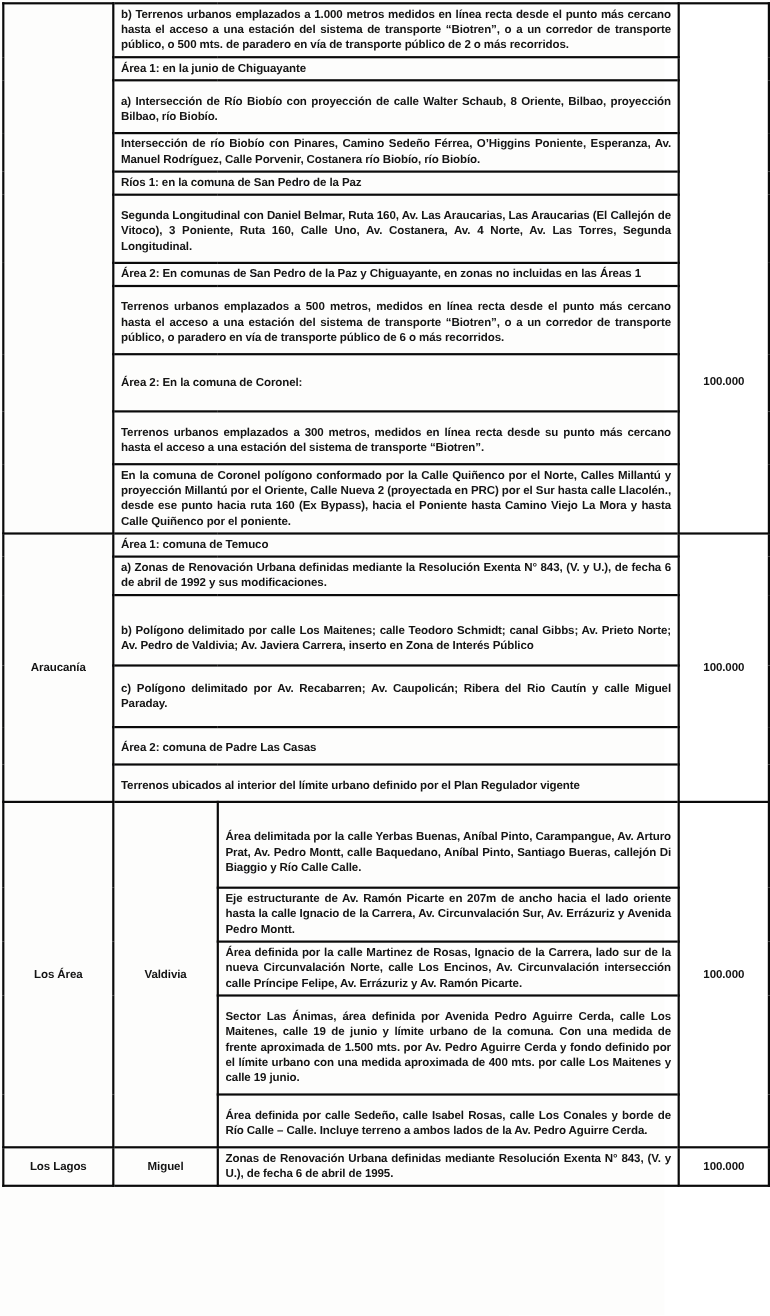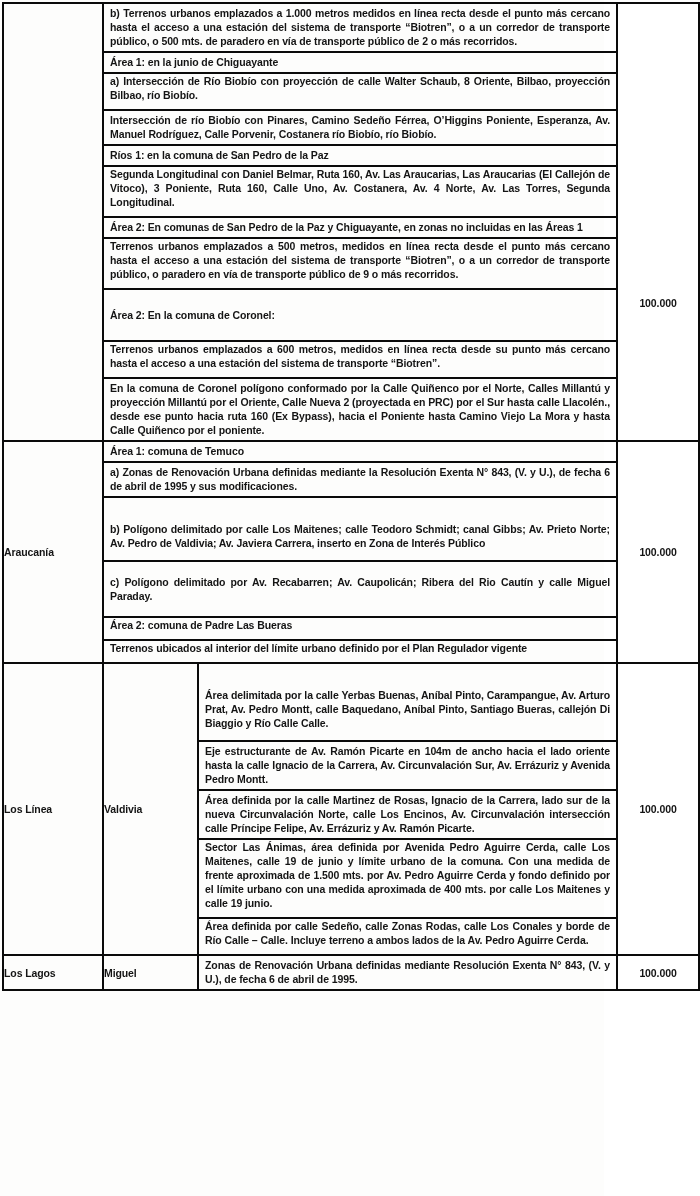--- a/index.html
+++ b/index.html
@@ -29,35 +29,36 @@
     letter-spacing: -0.1px;
     color: #141414;
     vertical-align: top;
     overflow: hidden;
   }
   td.content {
     text-align: justify;
     padding: 2px 6px 3px 6px;
   }
   td.region, td.comuna {
+    text-align: center;
     vertical-align: middle;
     padding: 0;
   }
   td.value {
     text-align: center;
     vertical-align: middle;
     padding: 2px;
   }
   td.value-low {
     text-align: center;
     vertical-align: bottom;
     padding: 2px 2px 130px 2px;
   }
   
-  td.p2  { padding-top: 0;  padding-bottom: 7px; border-radius: 14px; }
+  td.p2  { padding-top: 11px;  padding-bottom: 7px; border-radius: 14px; }
   td.p25 { padding-top: 24px; padding-bottom: 10px; }
   td.p3  { padding-top: 13px; padding-bottom: 13px; }
   td.p4  { padding-top: 18px; padding-bottom: 18px; margin-left: 10px; }
 </style>
 </head>
 <body>
 
 <div class="page">
   <table class="doc-table">
     <colgroup>
@@ -85,70 +86,70 @@
       <tr>
         <td class="content" colspan="2">Ríos 1: en la comuna de San Pedro de la Paz</td>
       </tr>
       <tr>
         <td class="content p2" colspan="2">Segunda Longitudinal con Daniel Belmar, Ruta 160, Av. Las Araucarias, Las Araucarias (El Callejón de Vitoco), 3 Poniente, Ruta 160, Calle Uno, Av. Costanera, Av. 4 Norte, Av. Las Torres, Segunda Longitudinal.</td>
       </tr>
       <tr>
         <td class="content" colspan="2">Área 2: En comunas de San Pedro de la Paz y Chiguayante, en zonas no incluidas en las Áreas 1</td>
       </tr>
       <tr>
-        <td class="content p2" colspan="2">Terrenos urbanos emplazados a 500 metros, medidos en línea recta desde el punto más cercano hasta el acceso a una estación del sistema de transporte “Biotren”, o a un corredor de transporte público, o paradero en vía de transporte público de 9 o más recorridos.</td>
+        <td class="content p2" colspan="2">Terrenos urbanos emplazados a 500 metros, medidos en línea recta desde el punto más cercano hasta el acceso a una estación del sistema de transporte “Biotren”, o a un corredor de transporte público, o paradero en vía de transporte público de 6 o más recorridos.</td>
       </tr>
       <tr>
         <td class="content p4" colspan="2">Área 2: En la comuna de Coronel:</td>
       </tr>
       <tr>
-        <td class="content p2" colspan="2">Terrenos urbanos emplazados a 600 metros, medidos en línea recta desde su punto más cercano hasta el acceso a una estación del sistema de transporte “Biotren”.</td>
+        <td class="content p2" colspan="2">Terrenos urbanos emplazados a 300 metros, medidos en línea recta desde su punto más cercano hasta el acceso a una estación del sistema de transporte “Biotren”.</td>
       </tr>
       <tr>
         <td class="content" colspan="2">En la comuna de Coronel polígono conformado por la Calle Quiñenco por el Norte, Calles Millantú y proyección Millantú por el Oriente, Calle Nueva 2 (proyectada en PRC) por el Sur hasta calle Llacolén., desde ese punto hacia ruta 160 (Ex Bypass), hacia el Poniente hasta Camino Viejo La Mora y hasta Calle Quiñenco por el poniente.</td>
       </tr>
 
       <tr>
         <td class="region" rowspan="6">Araucanía</td>
         <td class="content" colspan="2">Área 1: comuna de Temuco</td>
         <td class="value" rowspan="6">100.000</td>
       </tr>
       <tr>
-        <td class="content" colspan="2">a) Zonas de Renovación Urbana definidas mediante la Resolución Exenta N° 843, (V. y U.), de fecha 6 de abril de 1995 y sus modificaciones.</td>
+        <td class="content" colspan="2">a) Zonas de Renovación Urbana definidas mediante la Resolución Exenta N° 843, (V. y U.), de fecha 6 de abril de 1992 y sus modificaciones.</td>
       </tr>
       <tr>
         <td class="content p25" colspan="2">b) Polígono delimitado por calle Los Maitenes; calle Teodoro Schmidt; canal Gibbs; Av. Prieto Norte; Av. Pedro de Valdivia; Av. Javiera Carrera, inserto en Zona de Interés Público</td>
       </tr>
       <tr>
         <td class="content p3" colspan="2">c) Polígono delimitado por Av. Recabarren; Av. Caupolicán; Ribera del Rio Cautín y calle Miguel Paraday.</td>
       </tr>
       <tr>
-        <td class="content p2" colspan="2">Área 2: comuna de Padre Las Bueras</td>
+        <td class="content p2" colspan="2">Área 2: comuna de Padre Las Casas</td>
       </tr>
       <tr>
         <td class="content p2" colspan="2">Terrenos ubicados al interior del límite urbano definido por el Plan Regulador vigente</td>
       </tr>
 
       <tr>
-        <td class="region" rowspan="5">Los Línea</td>
+        <td class="region" rowspan="5">Los Área</td>
         <td class="comuna" rowspan="5">Valdivia</td>
         <td class="content p25">Área delimitada por la calle Yerbas Buenas, Aníbal Pinto, Carampangue, Av. Arturo Prat, Av. Pedro Montt, calle Baquedano, Aníbal Pinto, Santiago Bueras, callejón Di Biaggio y Río Calle Calle.</td>
         <td class="value" rowspan="5">100.000</td>
       </tr>
       <tr>
-        <td class="content">Eje estructurante de Av. Ramón Picarte en 104m de ancho hacia el lado oriente hasta la calle Ignacio de la Carrera, Av. Circunvalación Sur, Av. Errázuriz y Avenida Pedro Montt.</td>
+        <td class="content">Eje estructurante de Av. Ramón Picarte en 207m de ancho hacia el lado oriente hasta la calle Ignacio de la Carrera, Av. Circunvalación Sur, Av. Errázuriz y Avenida Pedro Montt.</td>
       </tr>
       <tr>
         <td class="content">Área definida por la calle Martinez de Rosas, Ignacio de la Carrera, lado sur de la nueva Circunvalación Norte, calle Los Encinos, Av. Circunvalación intersección calle Príncipe Felipe, Av. Errázuriz y Av. Ramón Picarte.</td>
       </tr>
       <tr>
         <td class="content p2">Sector Las Ánimas, área definida por Avenida Pedro Aguirre Cerda, calle Los Maitenes, calle 19 de junio y límite urbano de la comuna. Con una medida de frente aproximada de 1.500 mts. por Av. Pedro Aguirre Cerda y fondo definido por el límite urbano con una medida aproximada de 400 mts. por calle Los Maitenes y calle 19 junio.</td>
       </tr>
       <tr>
-        <td class="content p2">Área definida por calle Sedeño, calle Zonas Rodas, calle Los Conales y borde de Río Calle – Calle. Incluye terreno a ambos lados de la Av. Pedro Aguirre Cerda.</td>
+        <td class="content p2">Área definida por calle Sedeño, calle Isabel Rosas, calle Los Conales y borde de Río Calle – Calle. Incluye terreno a ambos lados de la Av. Pedro Aguirre Cerda.</td>
       </tr>
 
       <tr>
         <td class="region">Los Lagos</td>
         <td class="comuna">Miguel</td>
         <td class="content">Zonas de Renovación Urbana definidas mediante Resolución Exenta N° 843, (V. y U.), de fecha 6 de abril de 1995.</td>
         <td class="value">100.000</td>
       </tr>
 
     </tbody>

